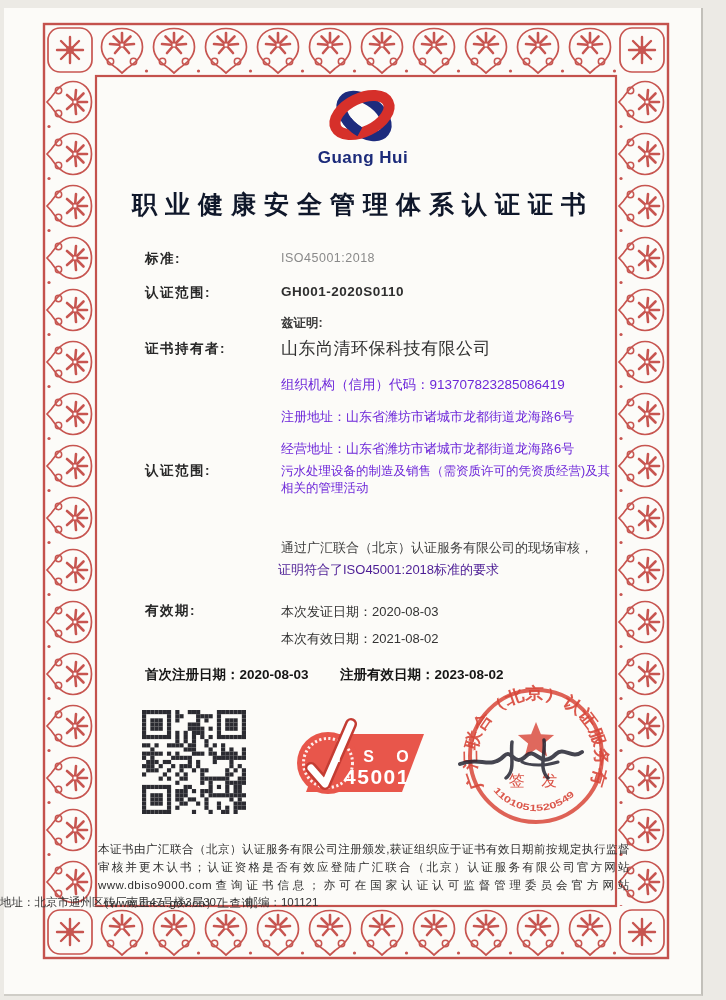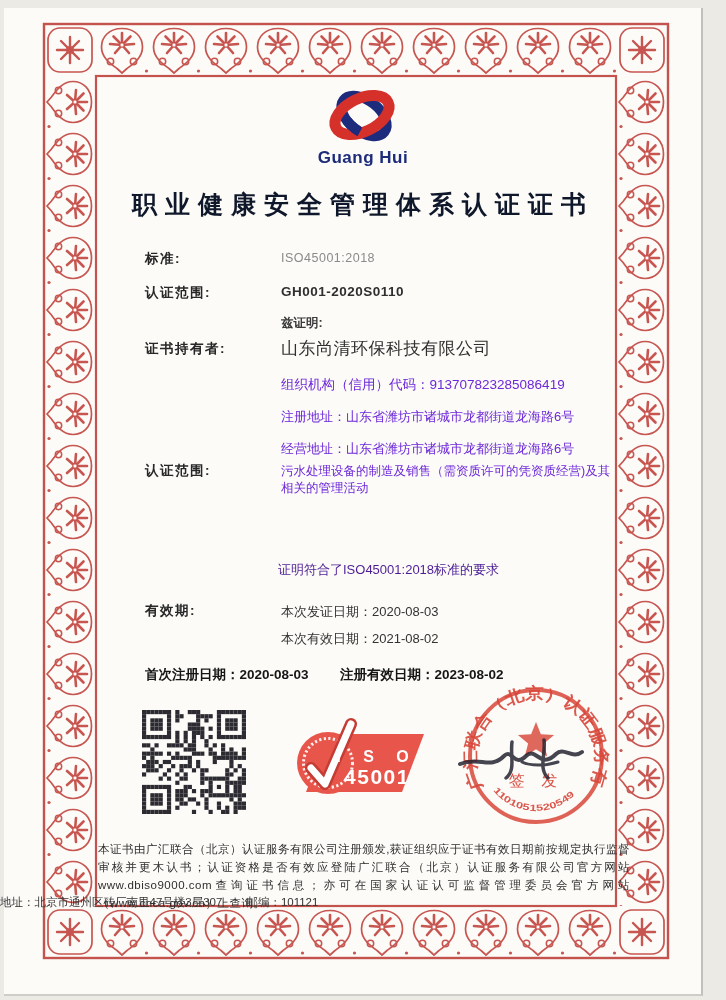--- a/index.html
+++ b/index.html
@@ -178,20 +178,21 @@
   <div class="abs lbl" style="left:145px;top:602px;">有效期:</div>
 
   <div class="abs val-faded" style="left:281px;top:251px;">ISO45001:2018</div>
   <div class="abs val-strong" style="left:281px;top:284px;">GH001-2020S0110</div>
   <div class="abs val-small-bold" style="left:281px;top:315px;">兹证明:</div>
   <div class="abs holder" style="left:281px;top:337px;">山东尚清环保科技有限公司</div>
   <div class="abs val" style="left:281px;top:376px;font-size:13.5px;">组织机构（信用）代码：913707823285086419</div>
   <div class="abs val" style="left:281px;top:408px;">注册地址：山东省潍坊市诸城市龙都街道龙海路6号</div>
   <div class="abs val" style="left:281px;top:440px;">经营地址：山东省潍坊市诸城市龙都街道龙海路6号</div>
   <div class="abs val" style="left:281px;top:463px;width:335px;font-size:12.5px;">污水处理设备的制造及销售（需资质许可的凭资质经营)及其相关的管理活动</div>
+  <div class="abs val" style="left:281px;top:539px;color:#3f3f3f;">通过广汇联合（北京）认证服务有限公司的现场审核，</div>
   <div class="abs val" style="left:278px;top:561px;color:#4c1d95;">证明符合了ISO45001:2018标准的要求</div>
   <div class="abs val" style="left:281px;top:603px;color:#333;">本次发证日期：2020-08-03</div>
   <div class="abs val" style="left:281px;top:630px;color:#333;">本次有效日期：2021-08-02</div>
 
   <div class="abs date-bold" style="left:145px;top:666px;">首次注册日期：2020-08-03</div>
   <div class="abs date-bold" style="left:340px;top:666px;">注册有效日期：2023-08-02</div>
 
   <div class="abs qr-box" style="left:142px;top:710px;">
     <svg id="qr-svg" width="104" height="104" viewBox="0 0 100 100">
         <rect x="0" y="0" width="4" height="4" fill="#2b2b31"></rect>

